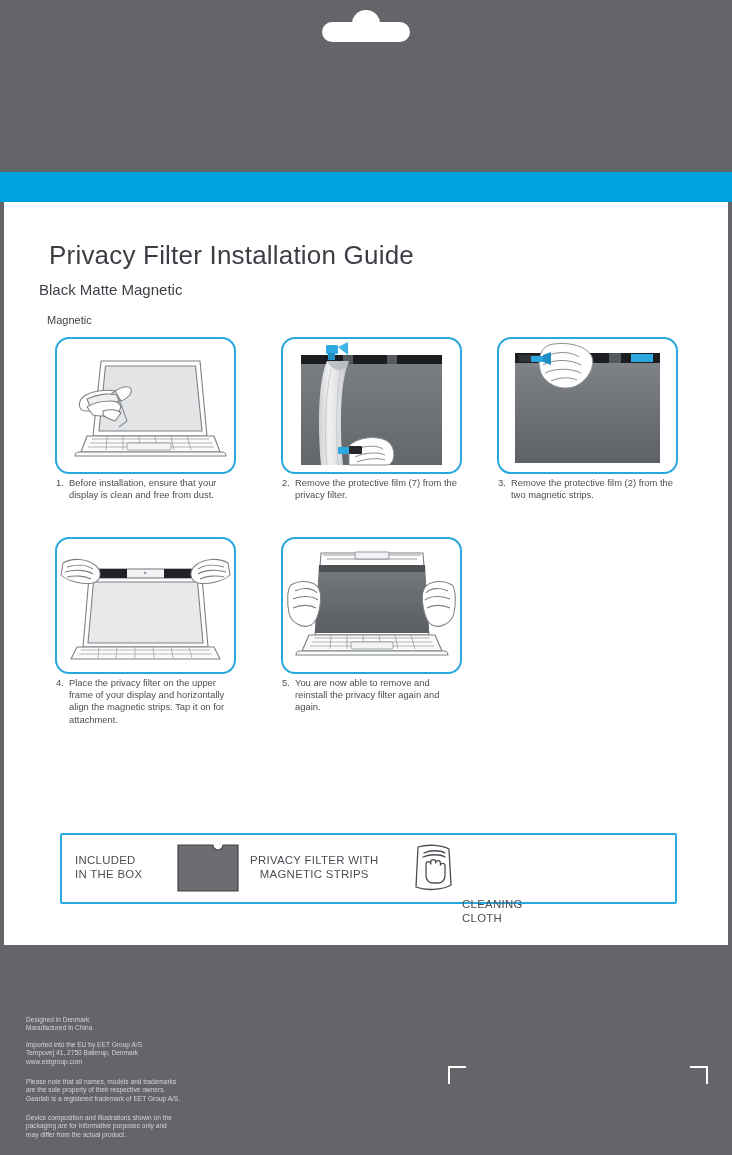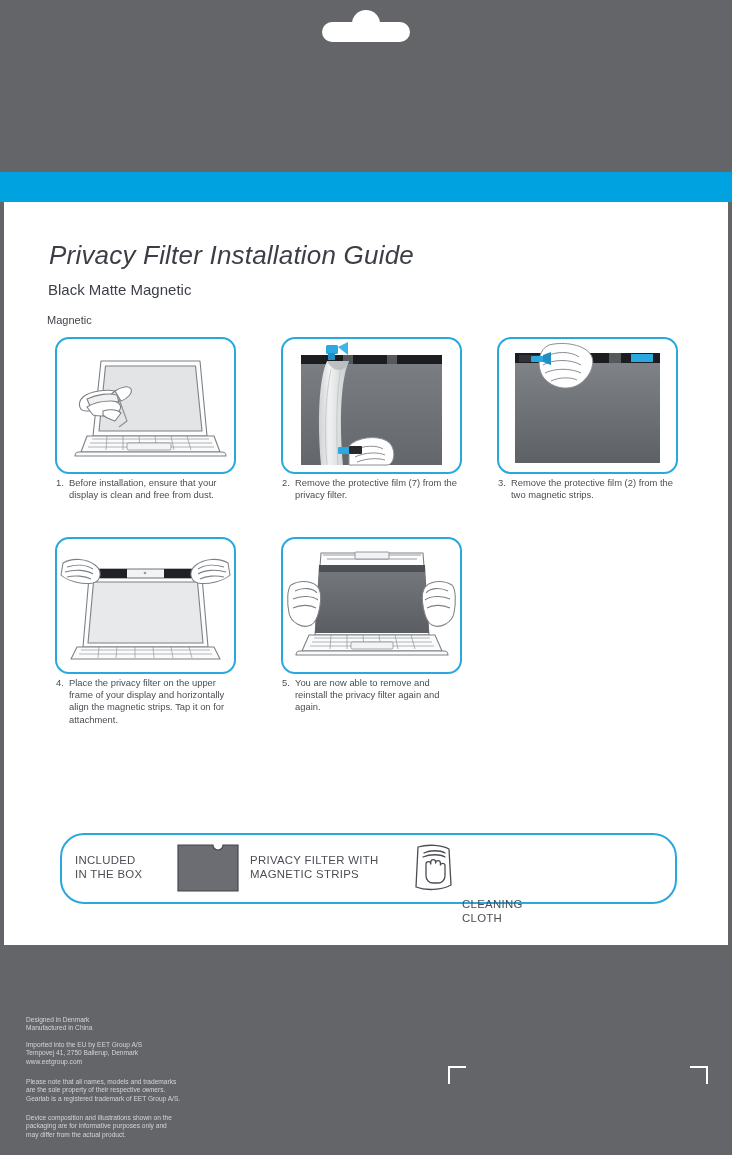--- a/index.html
+++ b/index.html
@@ -10,38 +10,38 @@
     overflow:hidden;position:relative;
   }
   
   #header-area{position:absolute;left:0;top:0;width:732px;height:172px;background:#636569;}
   #hang-slot{position:absolute;left:322px;top:22px;width:88px;height:20px;background:#fff;border-radius:10px;}
   #hang-slot-bump{position:absolute;left:352px;top:10px;width:28px;height:28px;background:#fff;border-radius:50%;}
   
   #cyan-band{position:absolute;left:0;top:172px;width:732px;height:30px;background:#00a3e0;}
   
   #card{position:absolute;left:4px;top:202px;width:724px;height:743px;background:#fff;}
-  #page-title{position:absolute;left:49px;top:240px;font-size:26px;color:#3b3f45;letter-spacing:.2px;font-style:italic;}
-  #page-subtitle{position:absolute;left:48px;top:281px;font-size:15px;color:#3b3f45;}
+  #page-title{position:absolute;left:49px;top:240px;font-size:26px;color:#3b3f45;letter-spacing:.2px;}
+  #page-subtitle{position:absolute;left:39px;top:281px;font-size:15px;color:#3b3f45;}
   #section-label{position:absolute;left:47px;top:314px;font-size:11px;color:#3f4349;}
   
   .panel{position:absolute;width:177px;height:133px;border:2.5px solid #29a8df;border-radius:14px;background:#fff;overflow:hidden;}
   .panel svg{display:block;width:100%;height:100%;}
   .caption{position:absolute;width:178px;font-size:9.4px;line-height:12.2px;color:#4a4e54;display:flex;}
   .caption .num{width:13px;flex:none;}
   .caption .txt{flex:1;}
   
   #panel-1{left:55px;top:337px;} #cap-1{left:56px;top:477px;}
   #panel-2{left:281px;top:337px;} #cap-2{left:282px;top:477px;}
   #panel-3{left:497px;top:337px;} #cap-3{left:498px;top:477px;}
   
   #panel-4{left:55px;top:537px;} #cap-4{left:56px;top:677px;}
   #panel-5{left:281px;top:537px;} #cap-5{left:282px;top:677px;}
   
-  #box-panel{position:absolute;left:60px;top:833px;width:613px;height:67px;border:2.5px solid #29a8df;border-radius:24px;background:#fff;}
+  #box-panel{position:absolute;left:60px;top:833px;width:613px;height:67px;border:2.5px solid #29a8df;border-radius:2px;background:#fff;}
   #box-label{position:absolute;left:13px;top:18px;font-size:11.4px;line-height:14px;color:#4a4e54;letter-spacing:.3px;}
   #filter-swatch{position:absolute;left:115px;top:9px;width:62px;height:48px;}
   #filter-text{position:absolute;left:188px;top:18px;font-size:11.4px;line-height:14px;color:#4a4e54;letter-spacing:.3px;}
   #cloth-icon{position:absolute;left:350px;top:8px;width:42px;height:50px;}
   #cloth-text{position:absolute;left:400px;top:18px;font-size:11.4px;line-height:14px;color:#4a4e54;letter-spacing:.3px;}
   
   .foot{position:absolute;left:26px;color:#d3d4d6;font-size:6.6px;line-height:8.4px;}
   #foot-1{top:1016px;} #foot-2{top:1041px;} #foot-3{top:1078px;} #foot-4{top:1114px;}
   .cropmark{position:absolute;width:16px;height:16px;}
   #crop-left{left:448px;top:1066px;border-left:2px solid #fff;border-top:2px solid #fff;}
@@ -265,21 +265,21 @@
 
 <div id="box-panel">
   <div id="box-label" style="white-space: pre-line;">INCLUDED
 IN THE BOX</div>
 
   <div id="filter-swatch">
     <svg viewBox="0 0 62 48" width="62" height="48">
       <path d="M1 1 H36 a5 5 0 0 0 10 0 H61 V47 H1 Z" fill="#6b6d72" stroke="#45474b" stroke-width="1.2"></path>
     </svg>
   </div>
-  <div id="filter-text" style="white-space: pre-line;">PRIVACY FILTER WITH
+  <div id="filter-text" style="white-space: pre-line; text-align: center;">PRIVACY FILTER WITH
 MAGNETIC STRIPS</div>
 
   <div id="cloth-icon">
     <svg viewBox="0 0 42 50" width="42" height="50">
       <g fill="none" stroke="#4a4e54" stroke-width="1.3" stroke-linejoin="round" stroke-linecap="round">
         <path d="M6 4 C16 1 30 2 37 6 L39 42 C30 47 14 48 4 44 Z"></path>
         <path d="M12 10 C18 7 28 7 33 10"></path>
         <path d="M11 14 C18 11 28 11 33 14"></path>
         <path d="M14 30 L14 21 a2.4 2.4 0 0 1 4.8 0 L18.8 19 a2.4 2.4 0 0 1 4.8 0 L23.6 20 a2.4 2.4 0 0 1 4.8 0 L28.4 22 a2.4 2.4 0 0 1 4.6 0 L33 33 a7 7 0 0 1 -7 7 L21 40 a7 7 0 0 1 -7 -7 Z"></path>
       </g>

